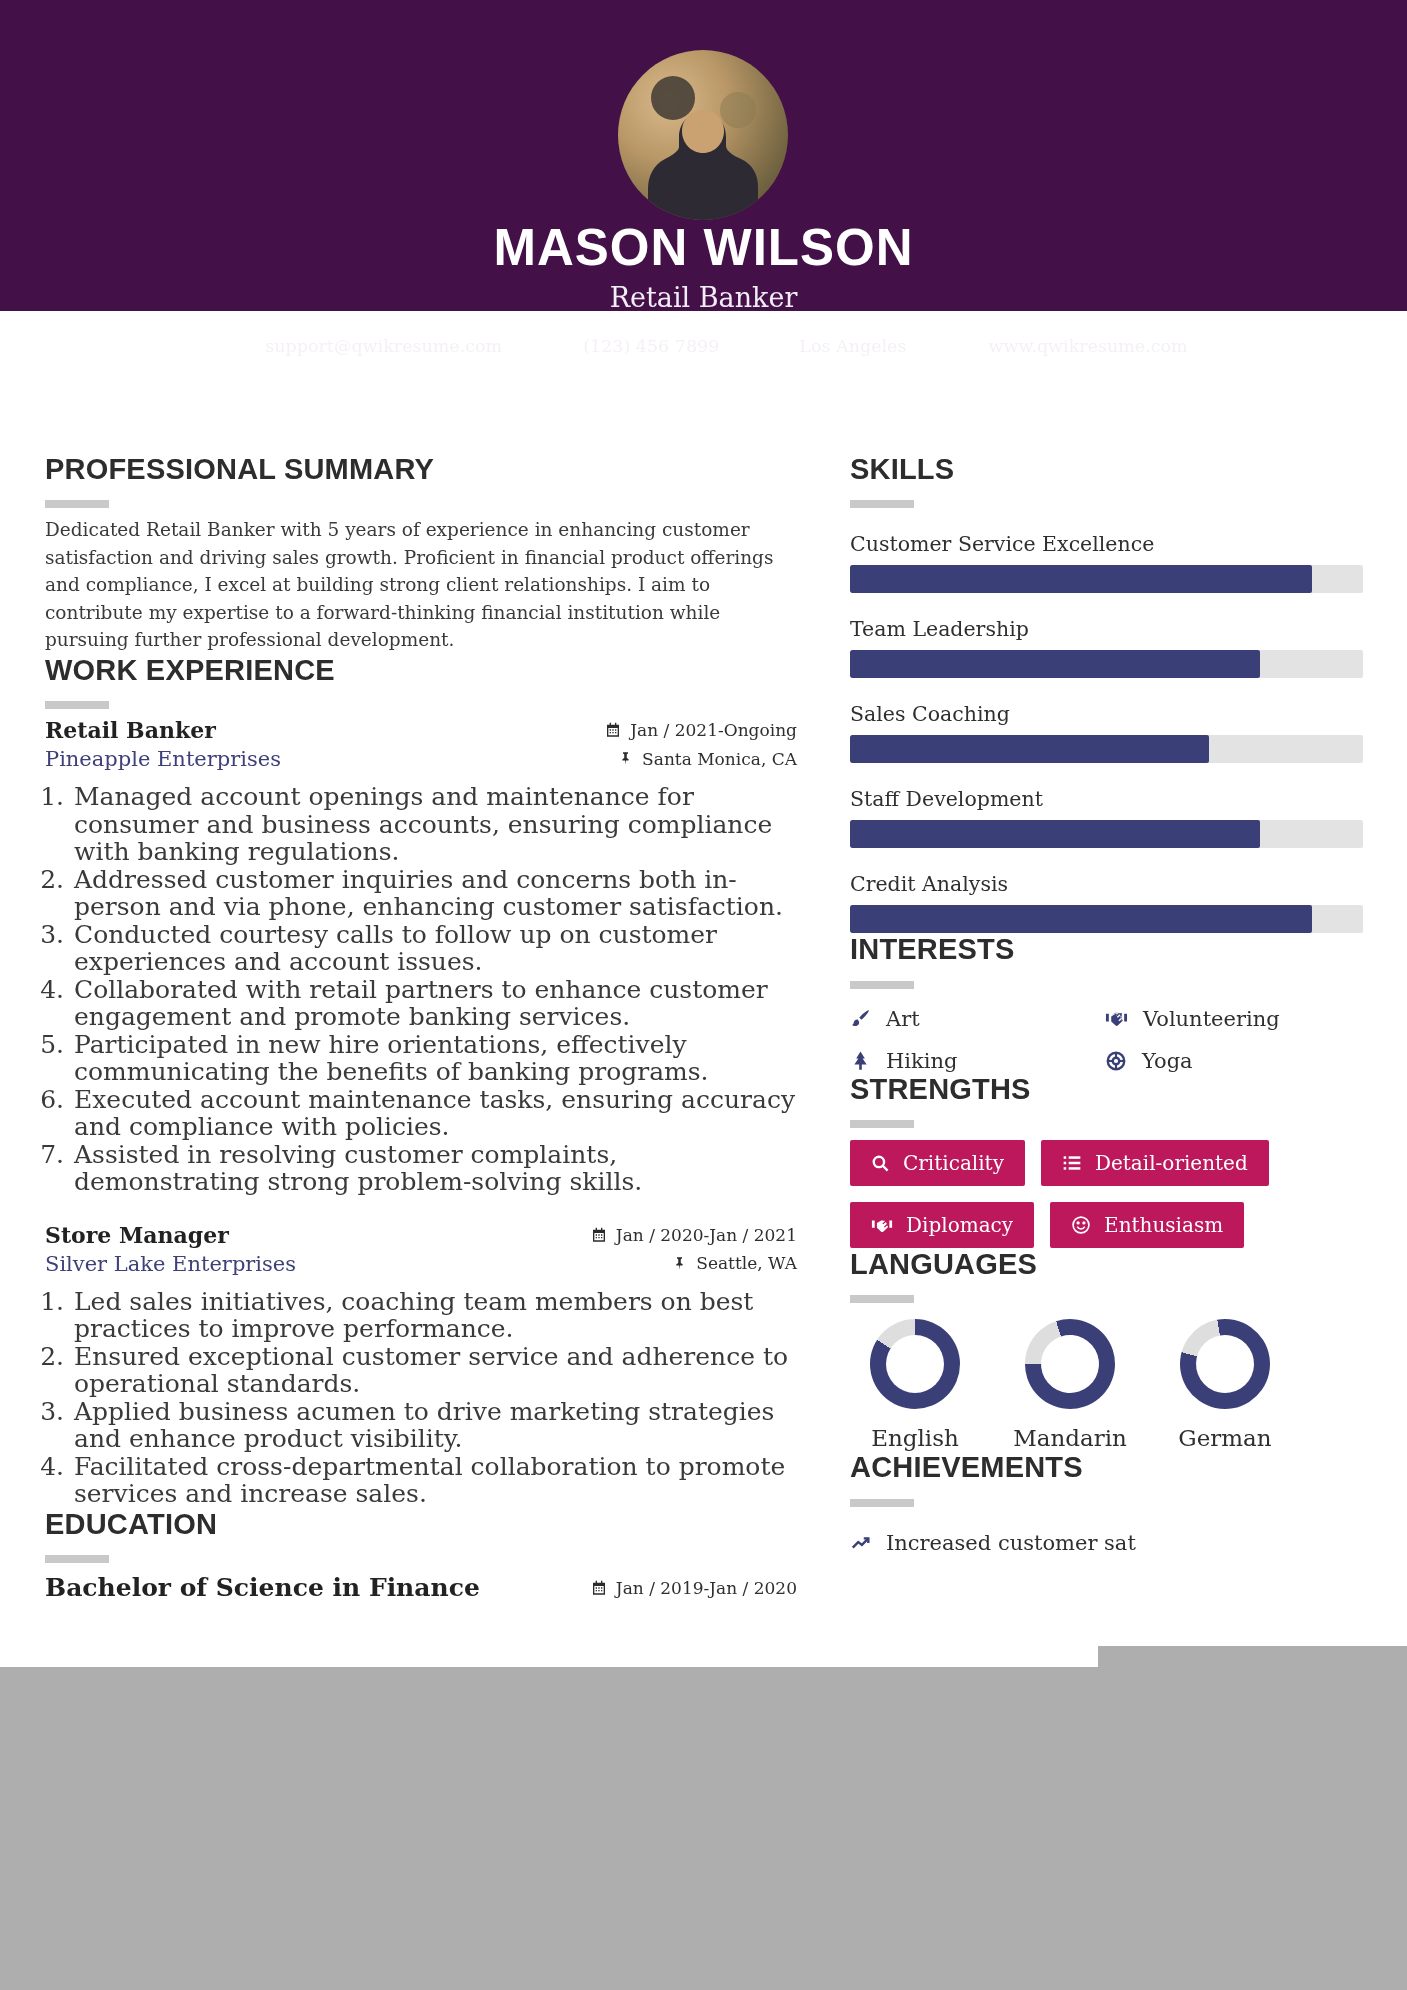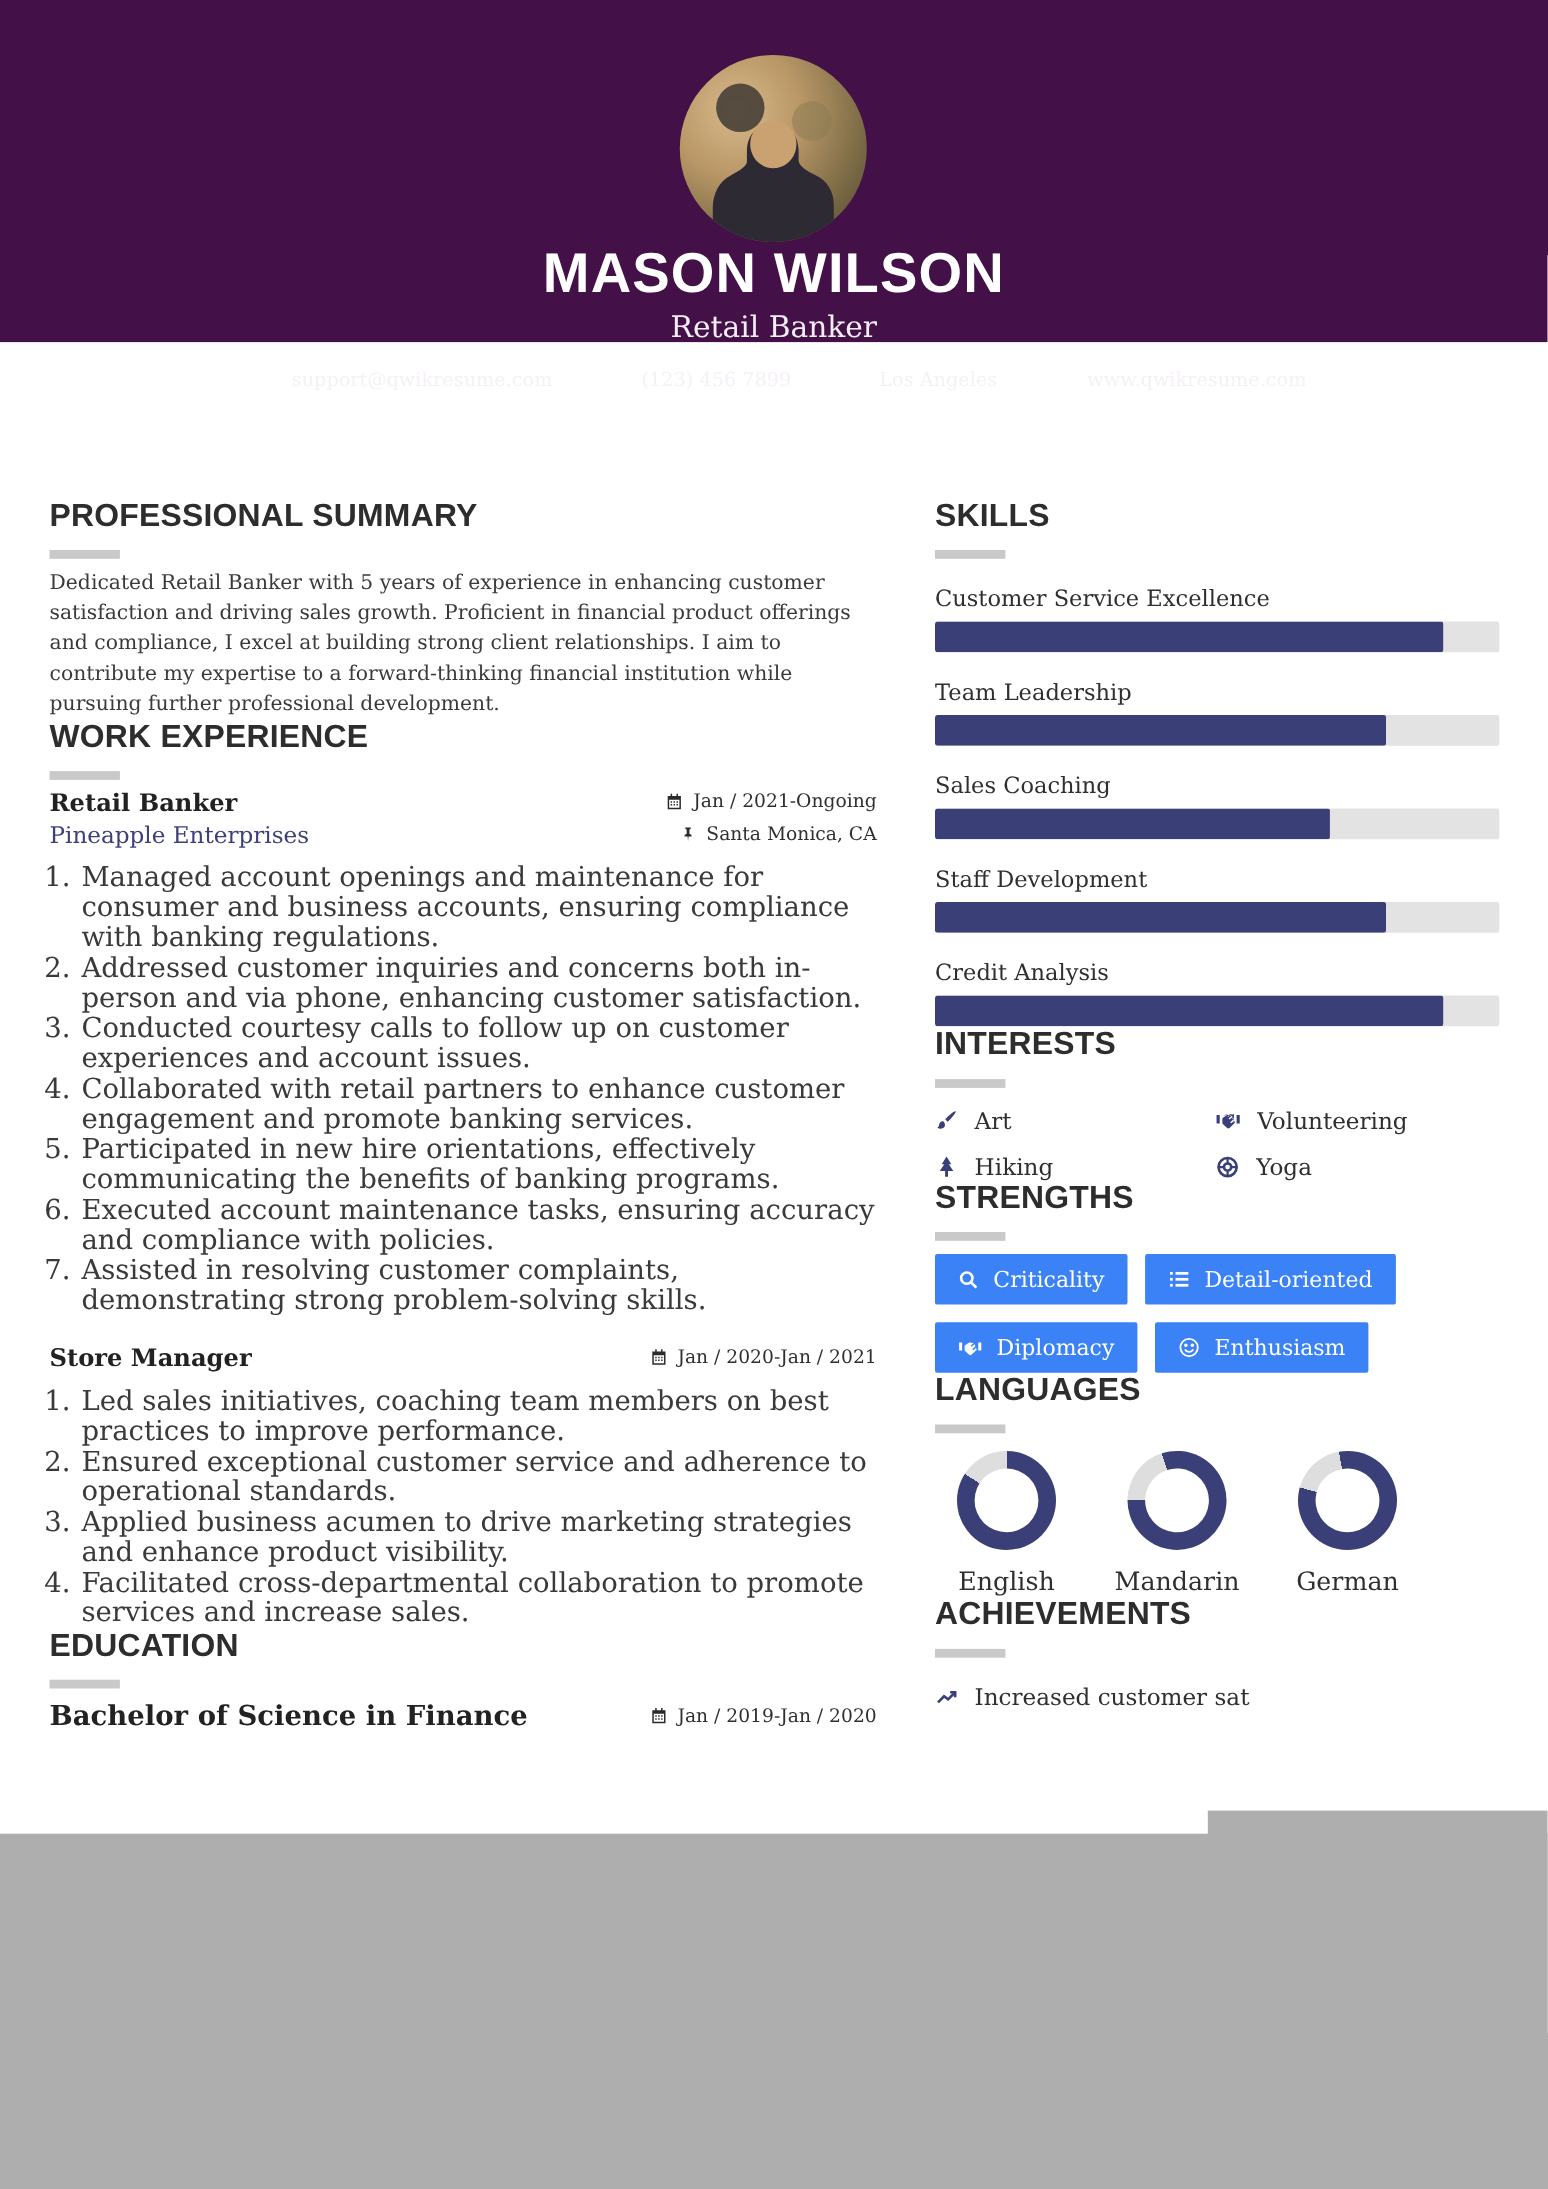--- a/index.html
+++ b/index.html
@@ -50,21 +50,21 @@
   .skill-label{font-size:20.5px;color:#2f2f2f;}
   .bar{height:28px;background:#e3e3e3;border-radius:2px;margin-top:9px;overflow:hidden;}
   .bar-fill{height:100%;border-radius:2px;background:#3a4077;}
 
   .interests-heading,.strengths-heading{margin-top:33px;}
   .interest-grid{margin-top:18px;display:grid;grid-template-columns:255px 1fr;row-gap:18px;}
   .interest{display:flex;align-items:center;gap:15px;font-size:21px;color:#2f2f2f;}
   .interest svg{flex:0 0 auto;}
 
   .chips{margin-top:12px;display:flex;flex-wrap:wrap;gap:16px;width:420px;}
-  .chip{display:inline-flex;align-items:center;gap:13px;background:#3b82f6;color:#ffffff;
+  .chip{display:inline-flex;align-items:center;gap:13px;background:#be185d;color:#ffffff;
         font-size:20px;padding:11px 21px;border-radius:2px;}
 
   .languages-heading{margin-top:31px;}
   .donut-row{margin-top:16px;display:flex;gap:25px;}
   .donut-item{width:130px;display:flex;flex-direction:column;align-items:center;}
   .donut{width:90px;height:90px;border-radius:50%;position:relative;}
   .donut::after{content:"";position:absolute;inset:16px;border-radius:50%;background:#ffffff;}
   .donut-item:nth-child(2) .donut{transform:rotate(-18deg);}
   .donut-item:nth-child(3) .donut{transform:rotate(-10deg);}
   .donut-label{margin-top:16px;font-size:23px;color:#2f2f2f;}
@@ -162,20 +162,29 @@
   <div class="job job2">
     <div class="job-head">
       <span class="job-title">Store Manager</span>
       <span class="meta">
         <svg width="16" height="16" viewBox="0 0 24 24" fill="#2b2b2b">
           <path d="M7 1h2v3H7zM15 1h2v3h-2zM3 4h18v18H3zm2 5v11h14V9zm2 2h2v2H7zm4 0h2v2h-2zm4 0h2v2h-2zm-8 4h2v2H7zm4 0h2v2h-2zm4 0h2v2h-2z"></path>
         </svg>
         <span>Jan / 2020-Jan / 2021</span>
       </span>
     </div>
+    <div class="job-sub">
+      <a href="#" class="company">Silver Lake Enterprises</a>
+      <span class="meta">
+        <svg width="15" height="15" viewBox="0 0 24 24" fill="#2b2b2b">
+          <path d="M8 2h8v2l-2 1v6l3 2v2h-4.3L12 22l-.7-7H7v-2l3-2V5L8 4z"></path>
+        </svg>
+        <span>Seattle, WA</span>
+      </span>
+    </div>
     <ol class="bullets">
       <li>Led sales initiatives, coaching team members on best practices to improve performance.</li>
       <li>Ensured exceptional customer service and adherence to operational standards.</li>
       <li>Applied business acumen to drive marketing strategies and enhance product visibility.</li>
       <li>Facilitated cross-departmental collaboration to promote services and increase sales.</li>
     </ol>
   </div>
 
   <h2 class="section edu-heading">EDUCATION</h2>
   <div class="rule"></div>

